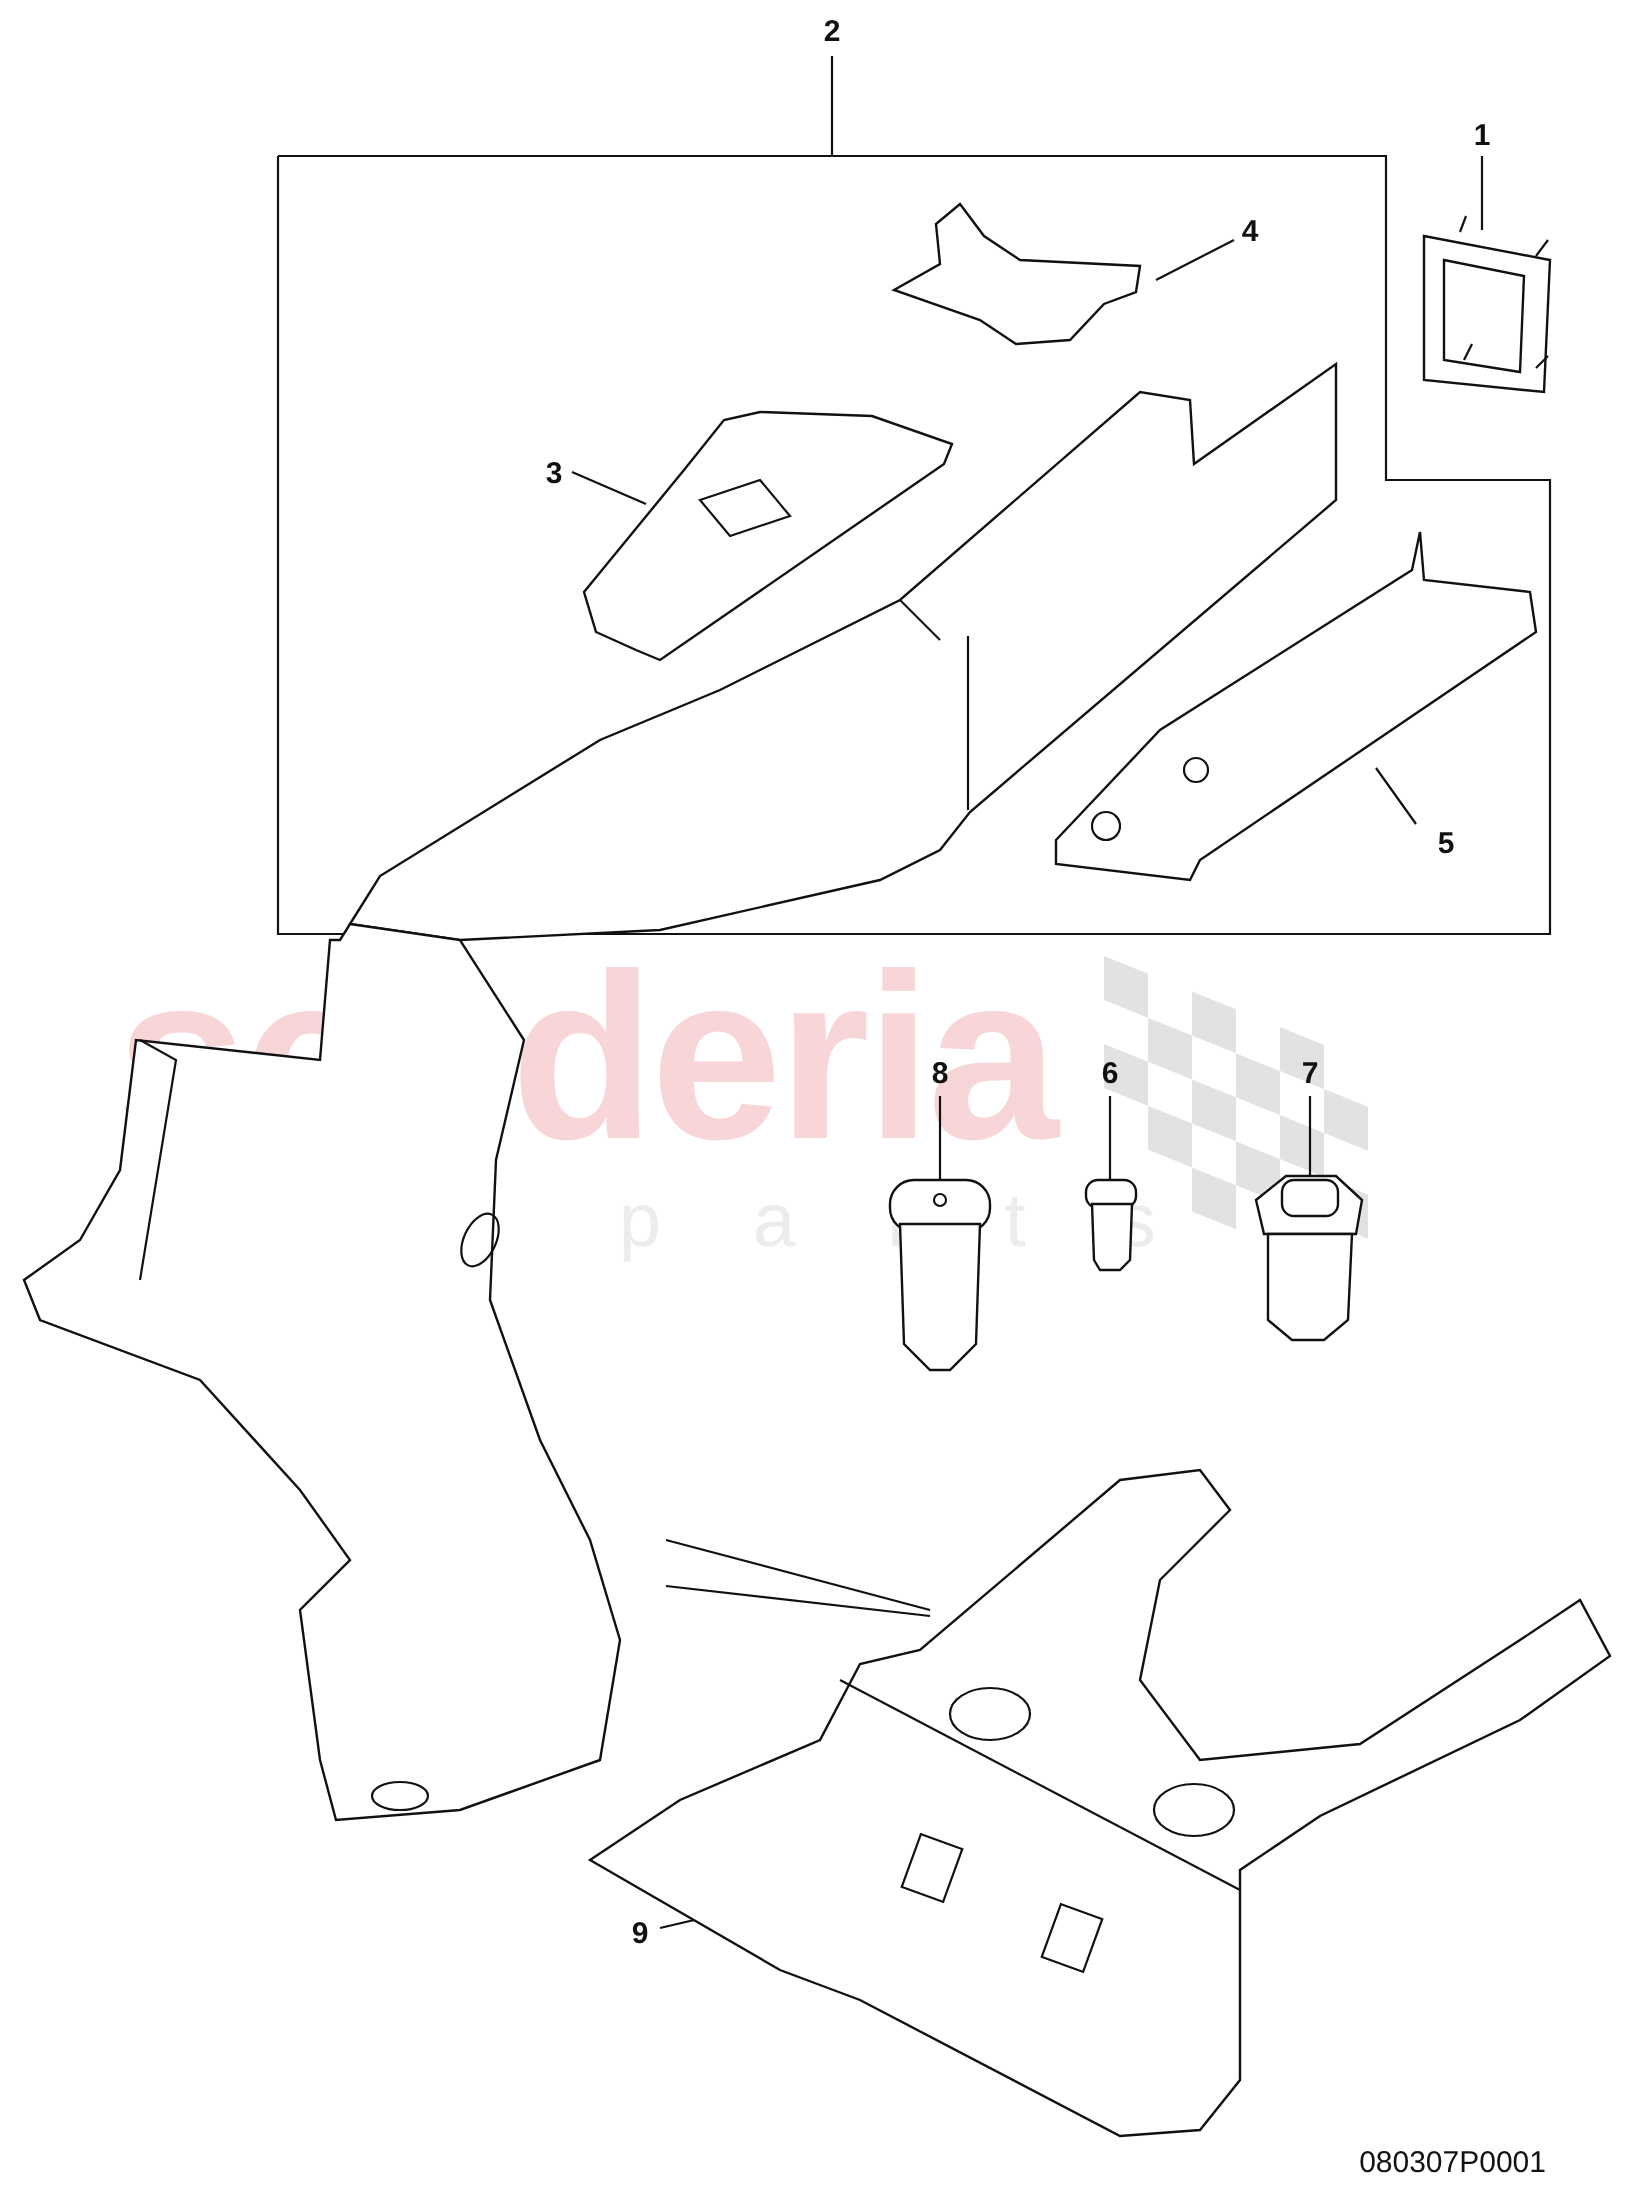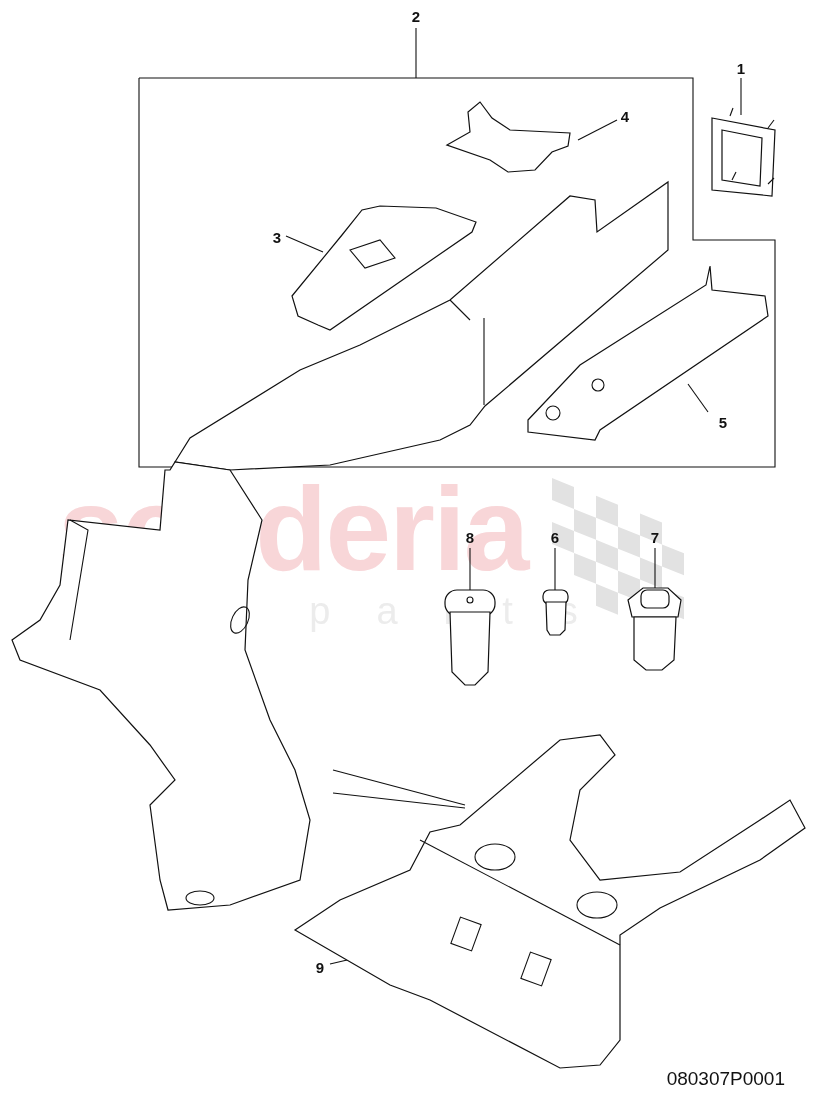--- a/index.html
+++ b/index.html
@@ -5,21 +5,21 @@
   html, body { margin: 0; padding: 0; background: #ffffff; }
   body { width: 813px; height: 1100px; position: relative; overflow: hidden;
          font-family: "Liberation Sans", sans-serif; }
   .canvas { position: absolute; left: 0; top: 0; width: 813px; height: 1100px; }
   .wm-text { position: absolute; left: 58px; top: 470px; font-size: 118px; font-weight: bold;
              color: #f8d6d8; letter-spacing: -2px; line-height: 1; }
   .wm-sub { position: absolute; left: 62px; top: 592px; font-size: 38px; color: #ececec;
             letter-spacing: 46px; line-height: 1; }
   .callout { position: absolute; font-size: 15px; font-weight: bold; color: #111;
              transform: translate(-50%, -50%); }
-  .footer-code { position: absolute; right: 28px; bottom: 10px; font-size: 19px; color: #111; }
+  .footer-code { position: absolute; right: 40px; bottom: 10px; font-size: 15px; color: #111; }
   svg { position: absolute; left: 0; top: 0; }
   .ln { fill: none; stroke: #111; stroke-width: 1.1; }
   .pt { fill: #fff; stroke: #111; stroke-width: 1.2; }
 </style>
 </head>
 <body>
 
 <div class="canvas">
 
   <svg width="813" height="1100">

